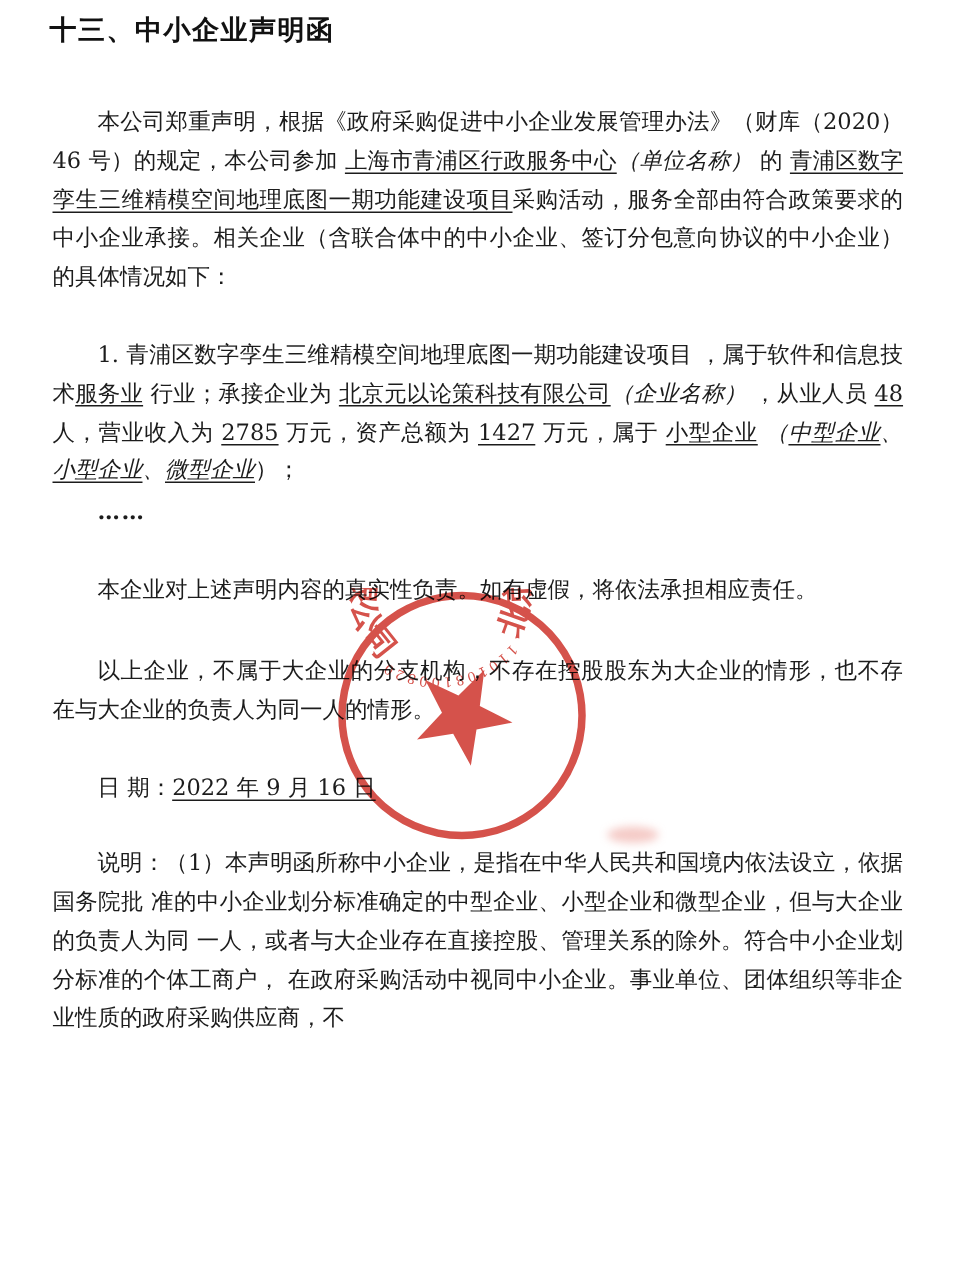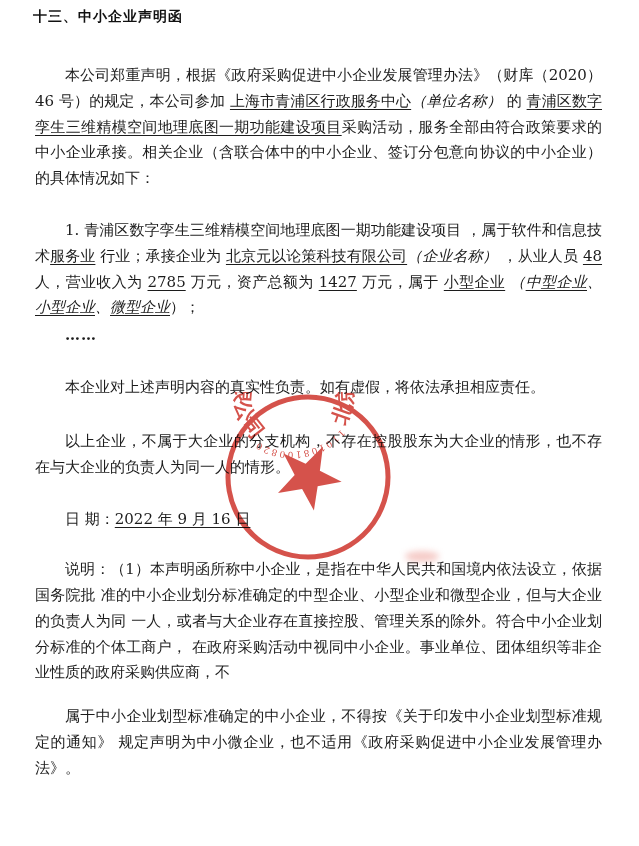--- a/index.html
+++ b/index.html
@@ -4,21 +4,21 @@
 <style>
   html,body{margin:0;padding:0;}
   body{
     width:639px;height:846px;position:relative;overflow:hidden;
     background:#ffffff;color:#1c1c1c;
     font-family:"DejaVu Serif","Liberation Serif",serif;
   }
   .doc{padding:8px 35px 0 33px;}
   .doc-title{
     font-family:"Liberation Sans","DejaVu Sans",sans-serif;
-    font-size:14px;font-weight:bold;margin:0;letter-spacing:1px;color:#111;
+    font-size:18px;font-weight:bold;margin:0;letter-spacing:1px;color:#111;
   }
   .para{
     font-size:15px;line-height:25.8px;margin:2px;
     text-align:justify;text-indent:2em;
   }
   .u{text-decoration:underline;text-underline-offset:3px;text-decoration-thickness:1px;}
   .i{font-style:italic;}
   .p1{margin-top:37px;}
   .item1{margin-top:26px;}
   .ellipsis-line{margin-top:2px;text-align:left;font-weight:bold;letter-spacing:1px;}
@@ -54,21 +54,20 @@
 
   <p class="para p3">本企业对上述声明内容的真实性负责。如有虚假，将依法承担相应责任。</p>
 
   <p class="para p2">以上企业，不属于大企业的分支机构，不存在控股股东为大企业的情形，也不存在与大企业的负责人为同一人的情形。</p>
 
 
   <p class="para sig-date"><span>日 期：</span><span class="u">2022 年 9 月 16 日</span></p>
 
   <p class="para n1">说明：（1）本声明函所称中小企业，是指在中华人民共和国境内依法设立，依据国务院批 准的中小企业划分标准确定的中型企业、小型企业和微型企业，但与大企业的负责人为同 一人，或者与大企业存在直接控股、管理关系的除外。符合中小企业划分标准的个体工商户， 在政府采购活动中视同中小企业。事业单位、团体组织等非企业性质的政府采购供应商，不</p>
 
-  <p class="para n2">属于中小企业划型标准确定的中小企业，不得按《关于印发中小企业划型标准规定的通知》 规定声明为中小微企业，也不适用《政府采购促进中小企业发展管理办法》。</p>
 
 </div>
 
 <svg class="seal" viewBox="0 0 170 170" xmlns="http://www.w3.org/2000/svg">
   <g transform="rotate(170 85 85)" fill="#cf3a32" stroke="none">
     <circle cx="85" cy="85" r="80" fill="none" stroke="#cf3a32" stroke-width="5"></circle>
     <polygon points="85,51 92.9,74.1 117.3,74.5 97.8,89.2 105,112.5 85,98.5 65,112.5 72.2,89.2 52.7,74.5 77.1,74.1"></polygon>
     <defs>
       <path id="seal-name-arc" d="M 44 126 A 58 58 0 1 0 126 126"></path>
       <path id="seal-number-arc" d="M 39.75 130.25 A 64 64 0 0 1 130.25 130.25"></path>

